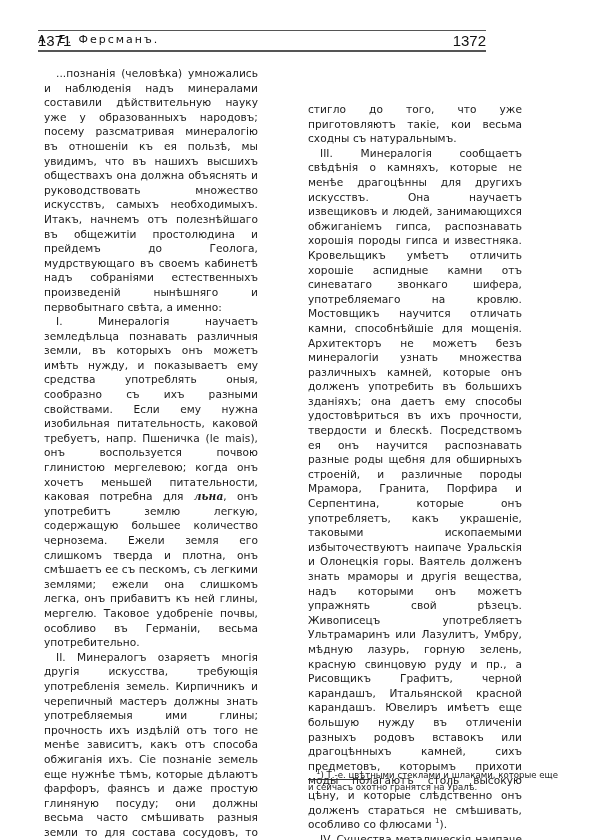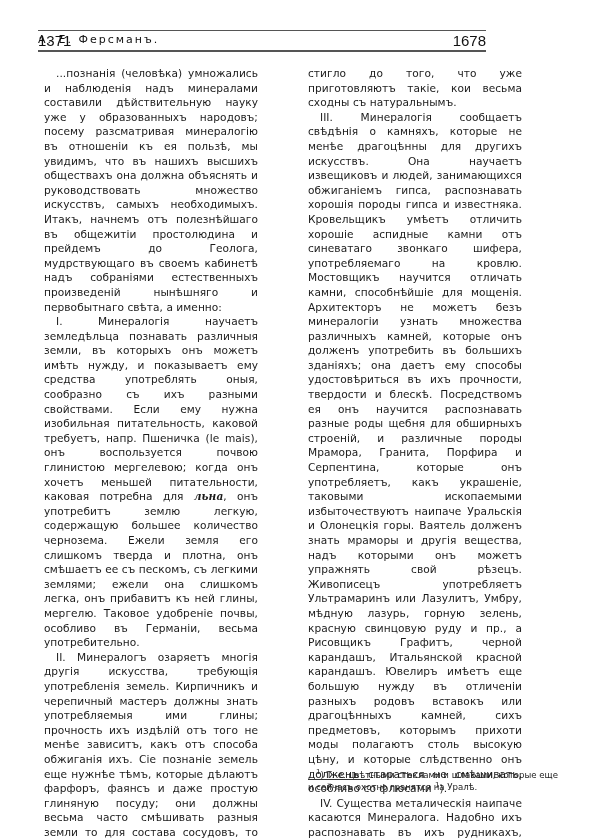--- a/index.html
+++ b/index.html
@@ -22,39 +22,39 @@
     font-size: 11px; letter-spacing: 2px; color: #111;
   }
   .col {
     position: absolute; top: 66px; width: 214px;
     font-size: 10.6px; line-height: 14.6px; text-align: justify;
     letter-spacing: 0.05px;
   }
   .col-left { left: 44px; }
   .col-right { left: 308px; }
   .col p { margin: 0; text-indent: 12px; }
-  .col p.cont { text-indent: 0; }
+  .col p.cont { text-indent: 0; margin-top: 36px; }
   .col em { font-family: "DejaVu Serif", serif; font-weight: bold; }
   .footnote-rule {
     position: absolute; left: 308px; top: 779px; width: 62px; height: 0;
     border-top: 1px solid #333;
   }
   .footnote {
     position: absolute; left: 308px; top: 769px; width: 250px;
     font-size: 8.6px; line-height: 12px; text-indent: 8px; text-align: justify;
   }
   sup { font-size: 7px; line-height: 0; }
 </style>
 </head>
 <body>
 
 <div class="header">
   <span class="pg-left">1371</span>
   <span class="running-title">А. Е. Ферсманъ.</span>
-  <span class="pg-right">1678</span>
+  <span class="pg-right">1372</span>
 </div>
 
 <div class="col col-left">
   <p>...познанія (человѣка) умножались и наблюденія надъ минералами составили дѣйствительную науку уже у образованныхъ народовъ; посему разсматривая минералогію въ отношеніи къ ея пользѣ, мы увидимъ, что въ нашихъ высшихъ обществахъ она должна объяснять и руководствовать множество искусствъ, самыхъ необходимыхъ. Итакъ, начнемъ отъ полезнѣйшаго въ общежитіи простолюдина и прейдемъ до Геолога, мудрствующаго въ своемъ кабинетѣ надъ собраніями естественныхъ произведеній нынѣшняго и первобытнаго свѣта, а именно:</p>
   <p><span>I. Минералогія научаетъ земледѣльца познавать различныя земли, въ которыхъ онъ можетъ имѣть нужду, и показываетъ ему средства употреблять оныя, сообразно съ ихъ разными свойствами. Если ему нужна изобильная питательность, каковой требуетъ, напр. Пшеничка (le mais), онъ воспользуется почвою глинистою мергелевою; когда онъ хочетъ меньшей питательности, каковая потребна для</span> <em>льна</em><span>, онъ употребитъ землю легкую, содержащую большее количество чернозема. Ежели земля его слишкомъ тверда и плотна, онъ смѣшаетъ ее съ пескомъ, съ легкими землями; ежели она слишкомъ легка, онъ прибавитъ къ ней глины, мергелю. Таковое удобреніе почвы, особливо въ Германіи, весьма употребительно.</span></p>
   <p>II. Минералогъ озаряетъ многія другія искусства, требующія употребленія земель. Кирпичникъ и черепичный мастеръ должны знать употребляемыя ими глины; прочность ихъ издѣлій отъ того не менѣе зависитъ, какъ отъ способа обжиганія ихъ. Сіе познаніе земель еще нужнѣе тѣмъ, которые дѣлаютъ фарфоръ, фаянсъ и даже простую глиняную посуду; они должны весьма часто смѣшивать разныя земли то для состава сосудовъ, то для покрышки оныхъ или лака...</p>
 
 </div>
 
 <div class="col col-right">

